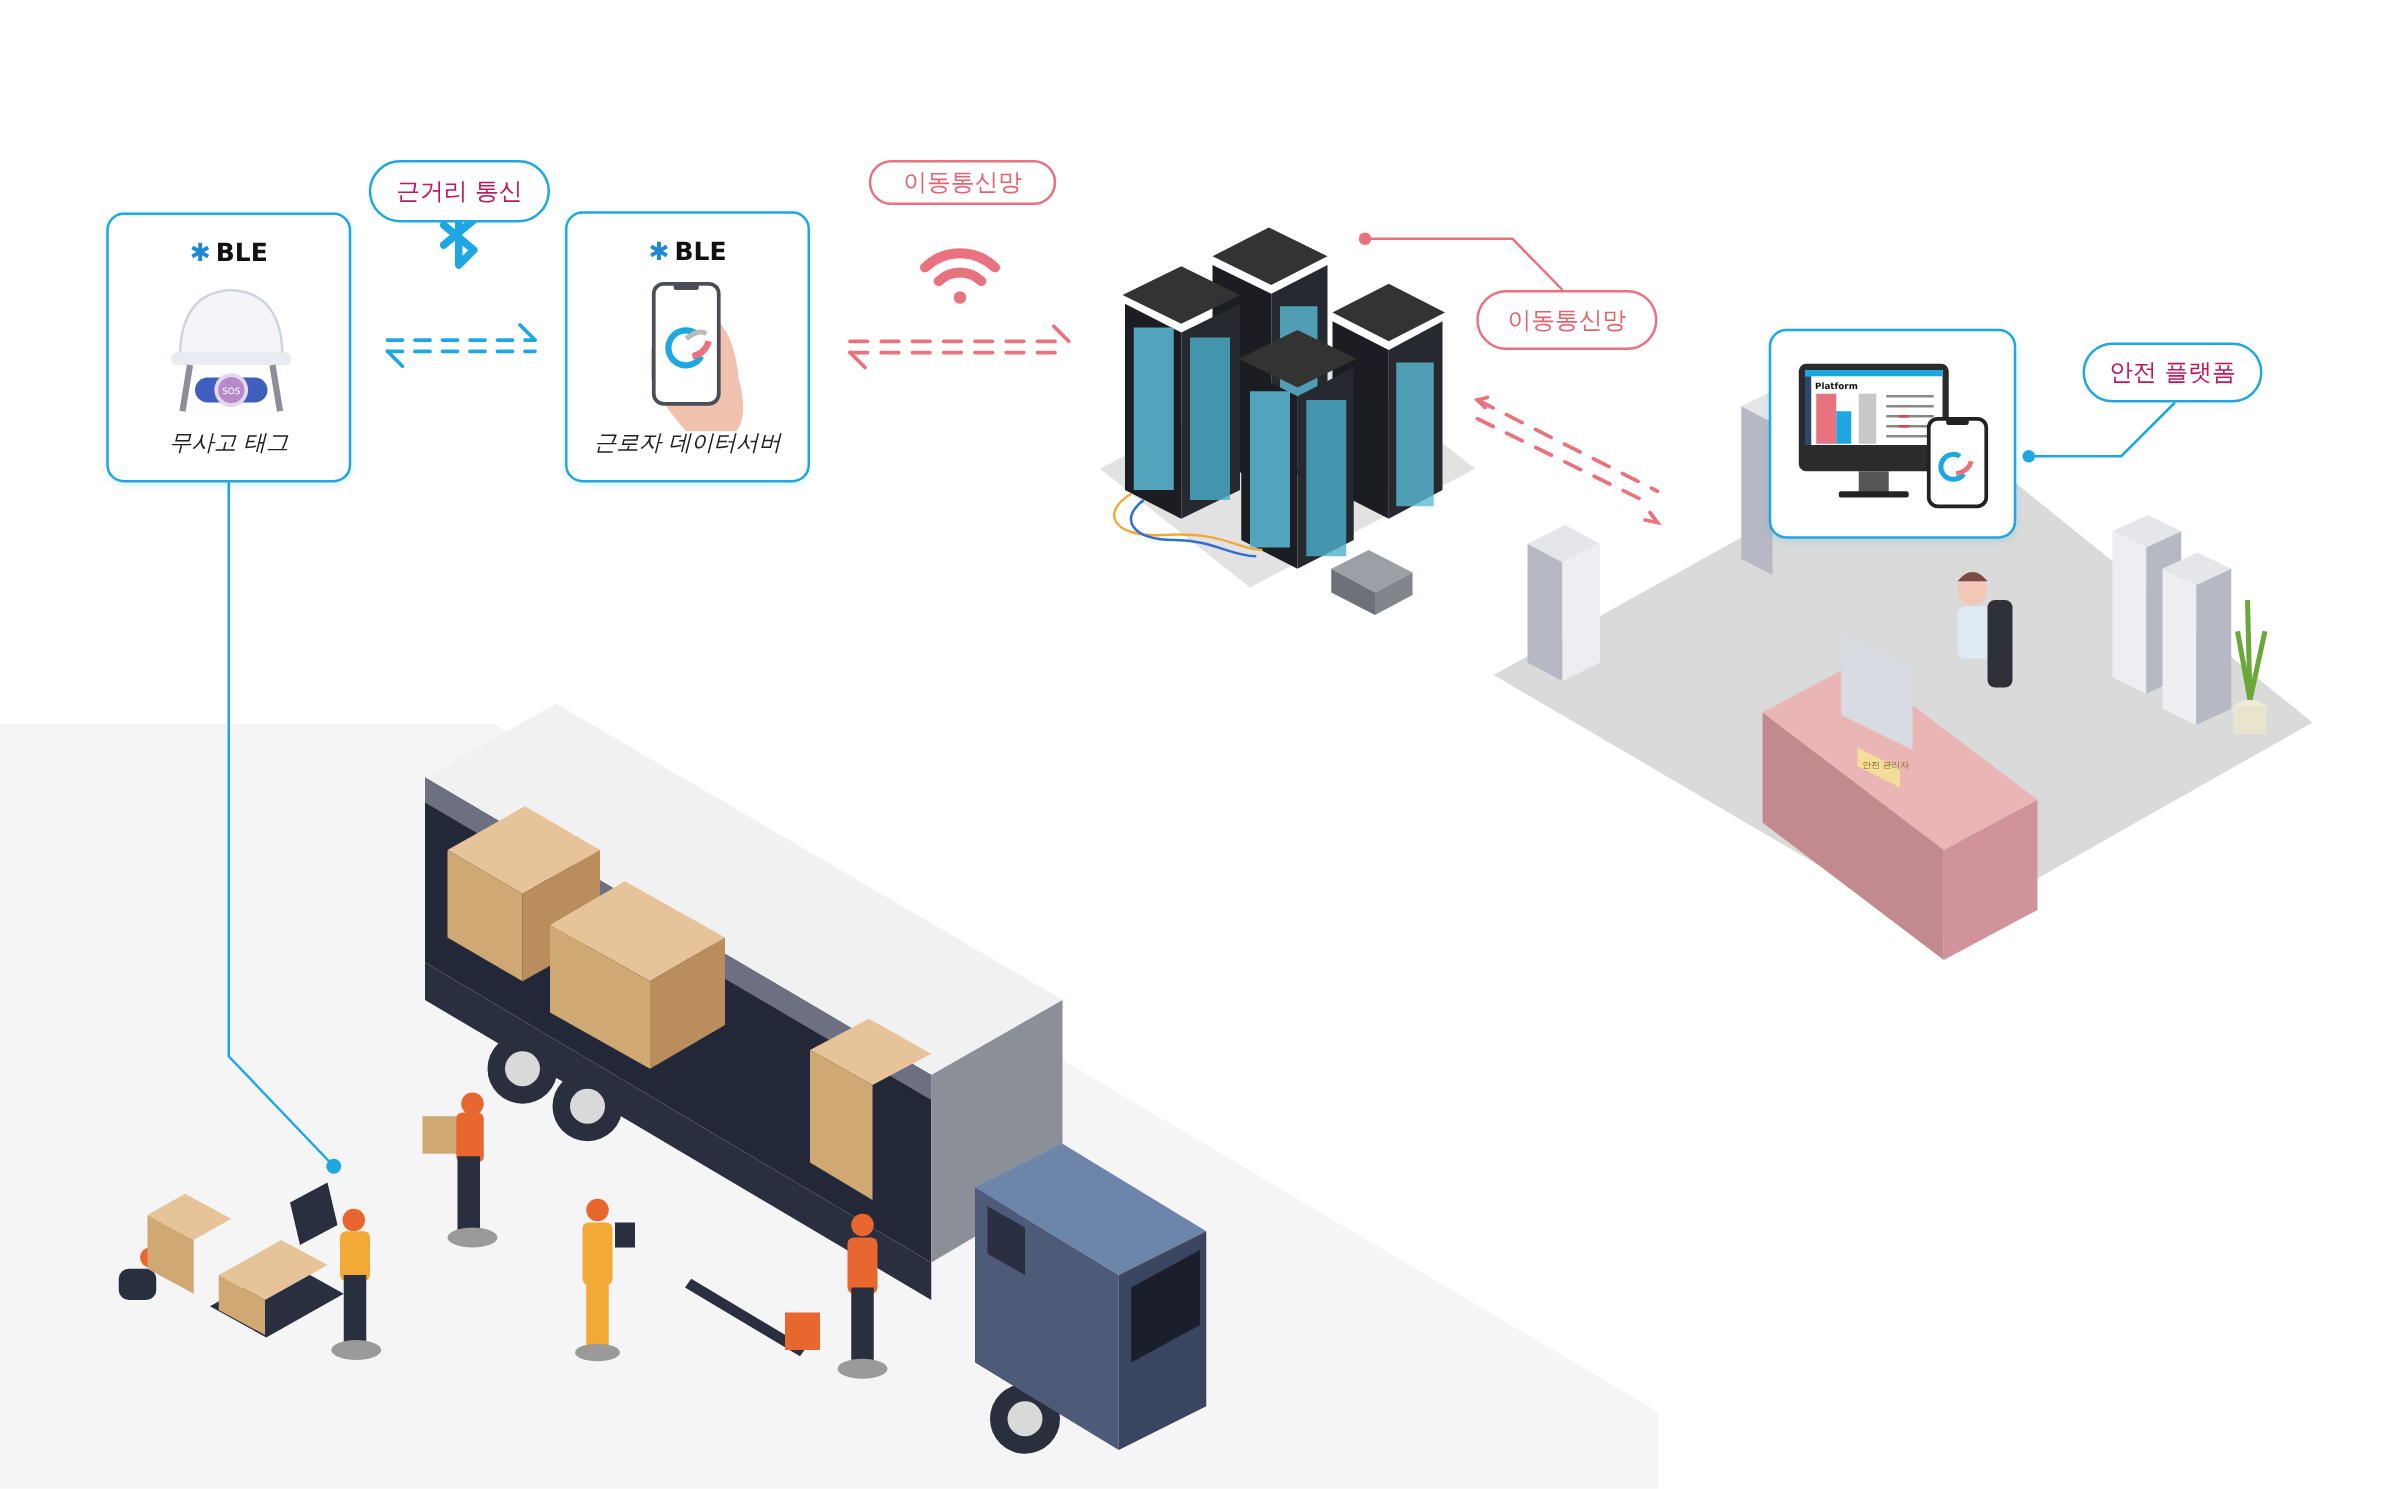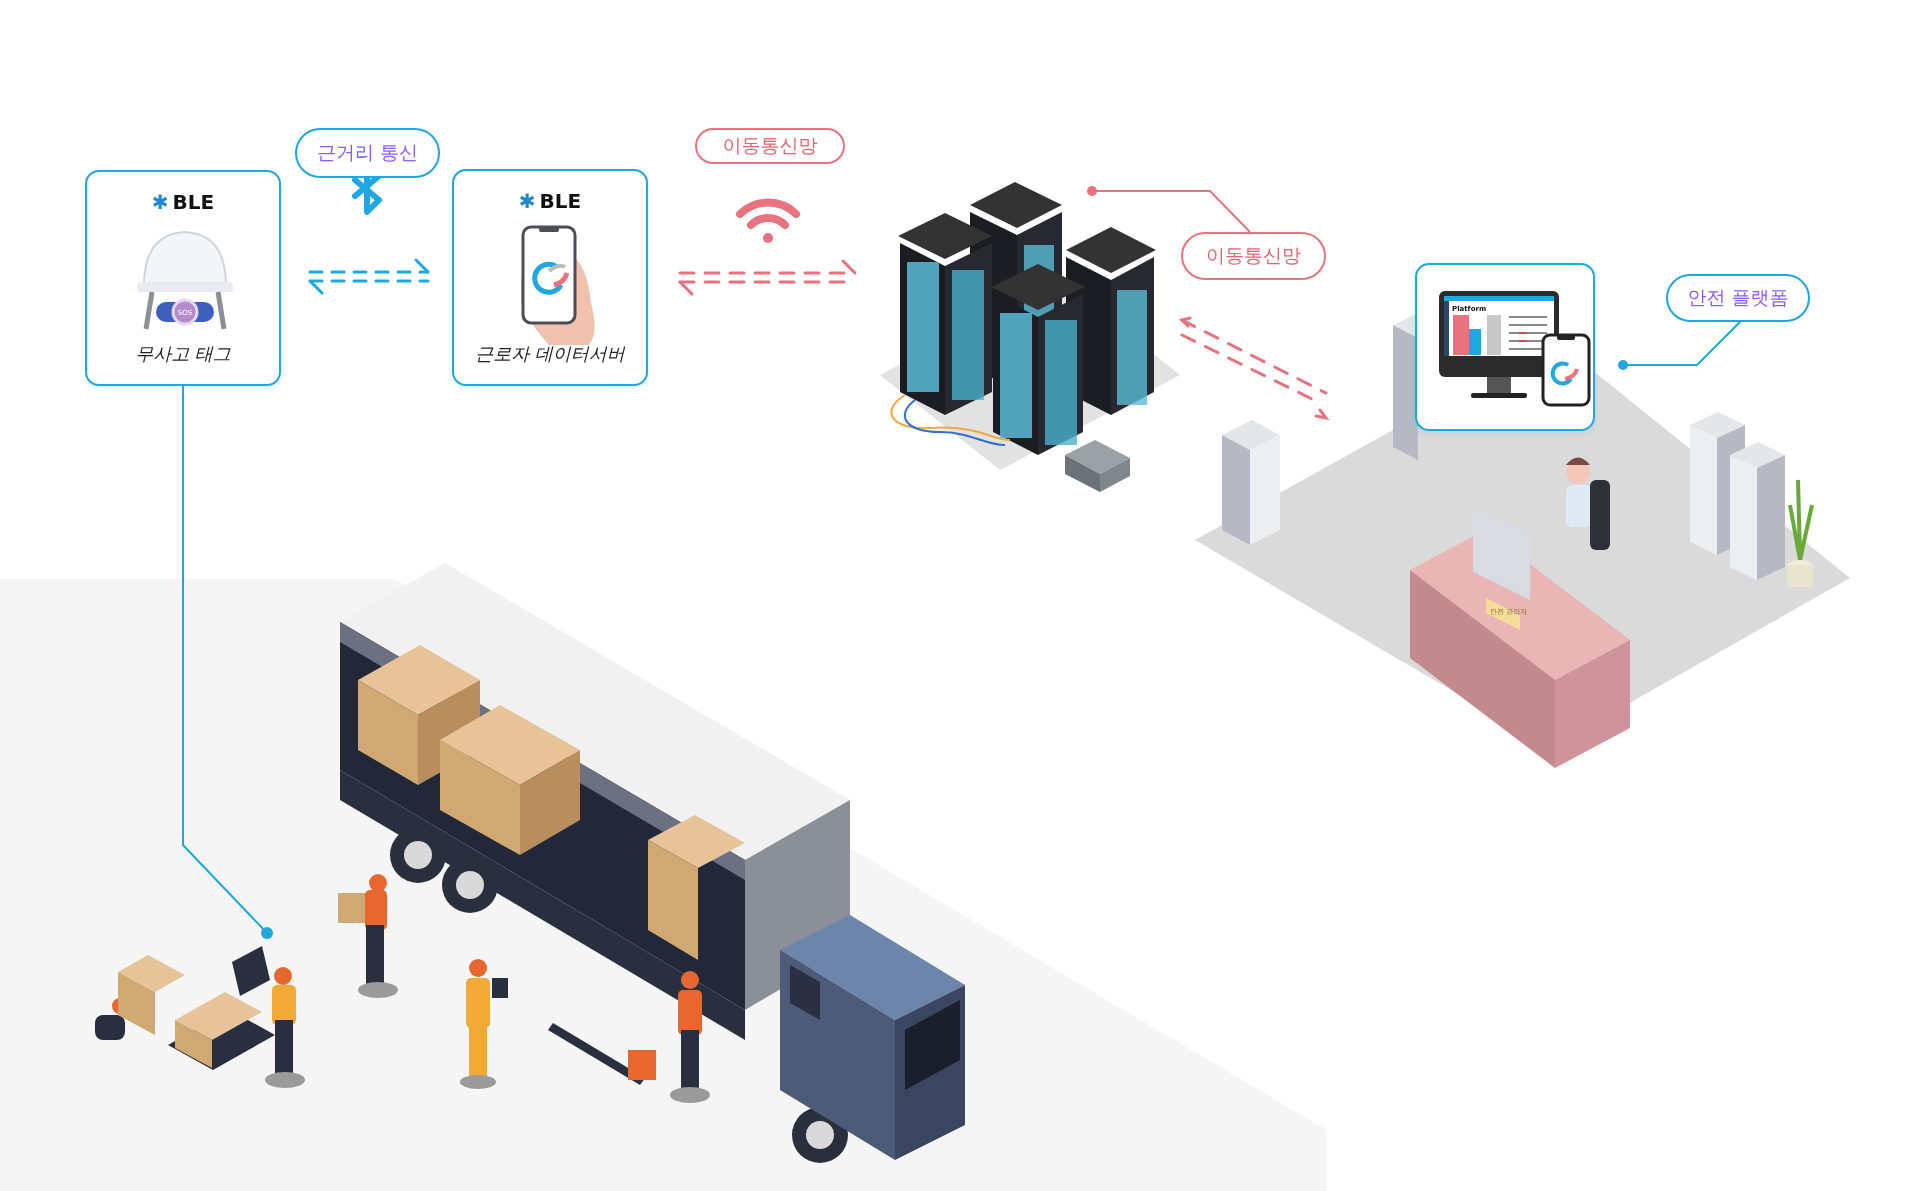--- a/index.html
+++ b/index.html
@@ -4,21 +4,21 @@
 <style>
   html, body { margin:0; padding:0; background:#ffffff; }
   body { width:1920px; height:1191px; position:relative; overflow:hidden; font-family:"DejaVu Sans", "Liberation Sans", sans-serif; }
   .abs { position:absolute; }
   svg.scene { position:absolute; left:0; top:0; }
   .card { position:absolute; background:#fff; border:2px solid #1ea7e1; border-radius:14px; box-sizing:border-box; box-shadow:0 2px 6px rgba(30,167,225,0.15); }
   .card .ble { position:absolute; top:18px; left:0; right:0; text-align:center; font-weight:bold; font-size:20px; color:#111; }
   .card .ble .bt { color:#1e88d2; font-size:20px; margin-right:4px; }
   .card .caption { position:absolute; bottom:18px; left:0; right:0; text-align:center; font-size:18px; color:#222;font-style:italic; }
   .pill { position:absolute; border:2px solid; border-radius:26px; box-sizing:border-box; display:flex; align-items:center; justify-content:center; font-size:19px; background:#fff; }
-  .pill.blue { border-color:#1ea7e1; color:#8b5cf6;text-align:center; }
+  .pill.blue { border-color:#1ea7e1; color:#be185d;text-align:center; }
   .pill.pink { border-color:#e8737f; color:#e06572; }
 </style>
 </head>
 <body>
 
 <svg class="scene" width="1920" height="1191" viewBox="0 0 1920 1191">
 
   <polygon points="0,579 395,579 1327,1130 1327,1191 0,1191" fill="#f5f5f5"></polygon>
 
   <polygon points="1195,540 1555,340 1850,578 1550,748" fill="#dadada"></polygon>
@@ -237,21 +237,21 @@
     <path d="M60,30 Q78,40 82,80 Q90,110 80,122 L40,122 Q20,100 12,80 L12,55 Z" fill="#f0c2ad"></path>
     <rect x="14" y="4" width="52" height="96" rx="8" fill="#fff" stroke="#4b4e57" stroke-width="3"></rect>
     <rect x="30" y="4" width="20" height="5" rx="2" fill="#4b4e57"></rect>
     <path d="M48,44 A14,14 0 1 0 52,62" fill="none" stroke="#1ea7e1" stroke-width="5"></path>
     <path d="M40,48 Q50,40 56,44" fill="none" stroke="#bbb" stroke-width="4"></path>
     <path d="M45,62 Q55,60 58,50" fill="none" stroke="#e8737f" stroke-width="5"></path>
   </svg>
   <div class="caption">근로자 데이터서버</div>
 </div>
 
-<div class="card" style="left:1415px;top:263px;width:180px;height:168px;">
+<div class="card" style="left:1415px;top:263px;width:198px;height:168px;">
   <svg class="abs" style="left:18px;top:22px;" width="166" height="124" viewBox="0 0 166 124">
     <rect x="4" y="4" width="120" height="86" rx="6" fill="#2b2b2b"></rect>
     <rect x="9" y="9" width="110" height="60" fill="#fff"></rect>
     <rect x="9" y="9" width="110" height="5" fill="#1ea7e1"></rect>
     <rect x="9" y="14" width="5" height="55" fill="#2b4a6b"></rect>
     <text x="17" y="24" font-size="7" font-weight="bold" fill="#111" font-family="DejaVu Sans, sans-serif">Platform</text>
     <rect x="18" y="28" width="16" height="40" fill="#e8737f"></rect>
     <rect x="34" y="42" width="12" height="26" fill="#1ea7e1"></rect>
     <rect x="52" y="28" width="14" height="40" fill="#c8c8c8"></rect>
     <g stroke="#888" stroke-width="2">

